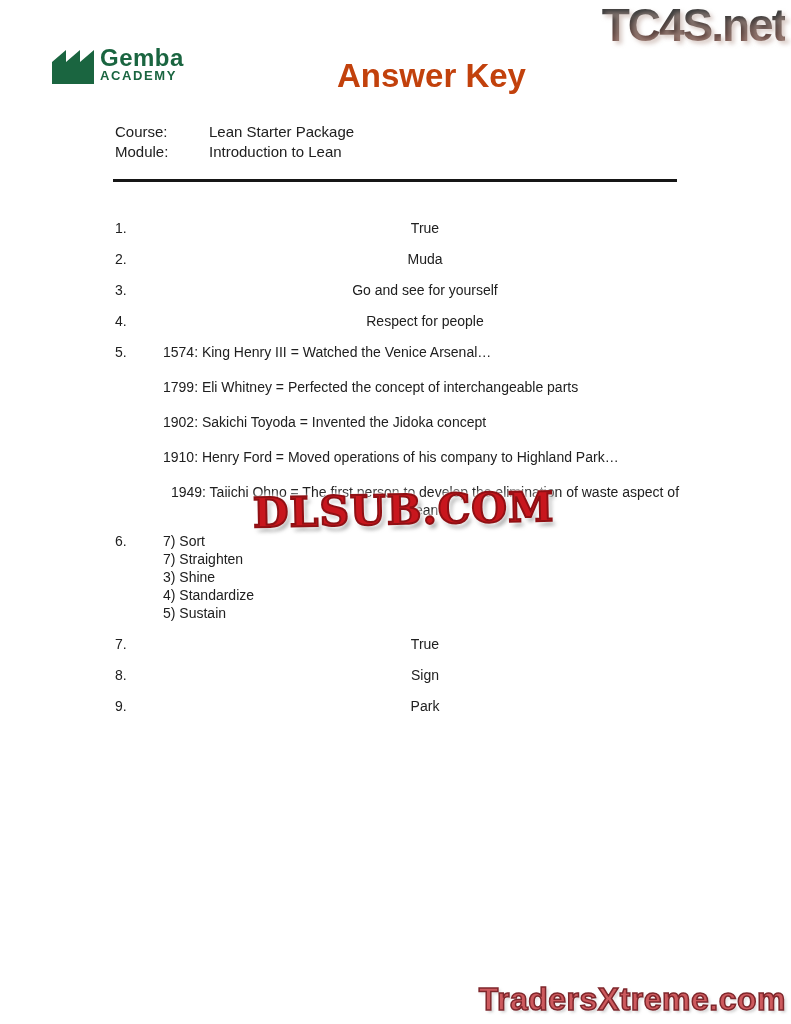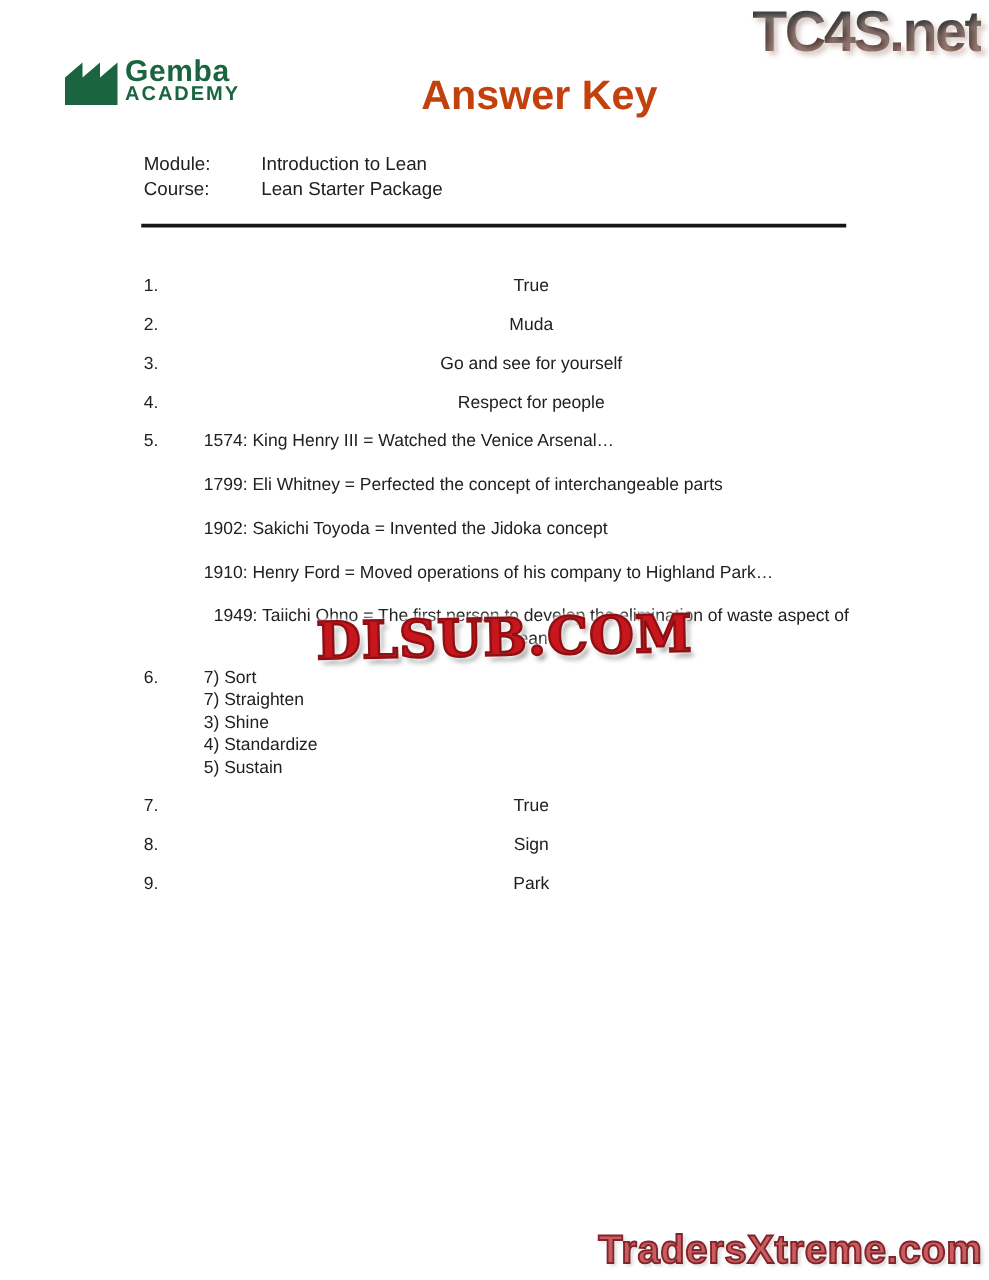--- a/index.html
+++ b/index.html
@@ -41,21 +41,21 @@
   .logo svg { display: block; }
   .logo-text { display: flex; flex-direction: column; }
   .logo-gemba {
     font-size: 24px;
     font-weight: bold;
     line-height: 23px;
     color: var(--brand-green, #1a6540);
     letter-spacing: 0.5px;
   }
   .logo-academy {
-    font-size: 16px;
+    font-size: 13px;
     font-weight: bold;
     line-height: 14px;
     letter-spacing: 1.6px;
     color: var(--brand-green, #1a6540);
   }
 
   
   .title {
     position: absolute;
     left: 72px;
@@ -156,26 +156,26 @@
     <span class="logo-text">
       <span class="logo-gemba">Gemba</span>
       <span class="logo-academy">ACADEMY</span>
     </span>
   </div>
 
   <h1 class="title">Answer Key</h1>
 
   <div class="meta">
     <div class="meta-row">
+      <span class="meta-label">Course:</span>
+      <span class="meta-value">Lean Starter Package</span>
+    </div>
+    <div class="meta-row">
       <span class="meta-label">Module:</span>
       <span class="meta-value">Introduction to Lean</span>
-    </div>
-    <div class="meta-row">
-      <span class="meta-label">Course:</span>
-      <span class="meta-value">Lean Starter Package</span>
     </div>
   </div>
 
   <div class="rule"></div>
 
   <main class="answers">
       <div class="answer-row">
         <div class="answer-num">1.</div>
         <div class="answer-body wide">
           <div class="answer-line">True</div>

